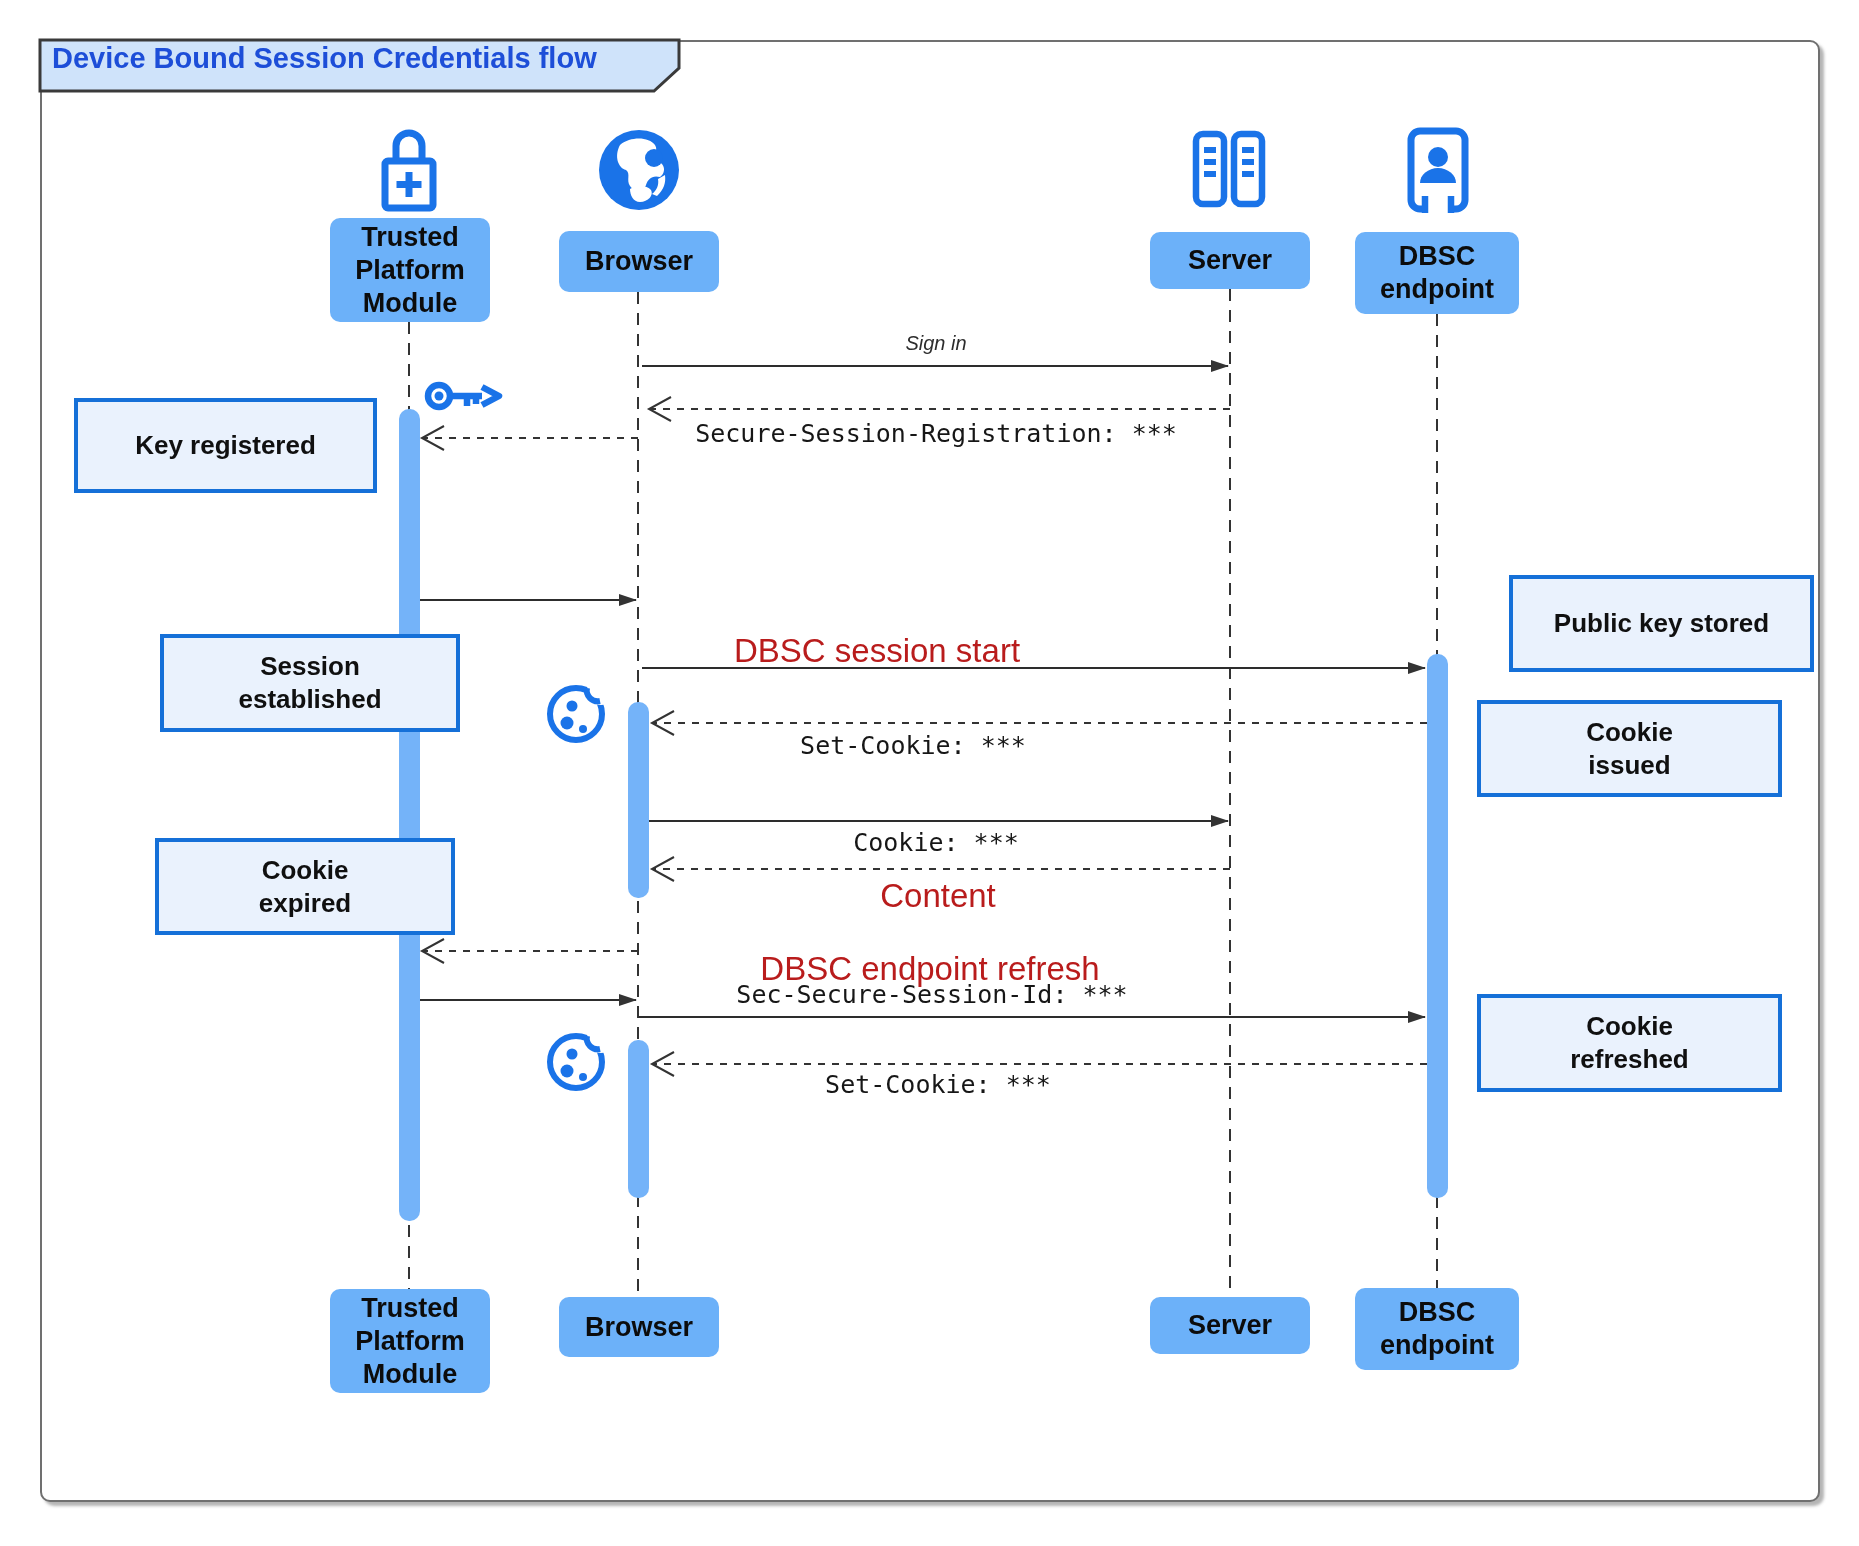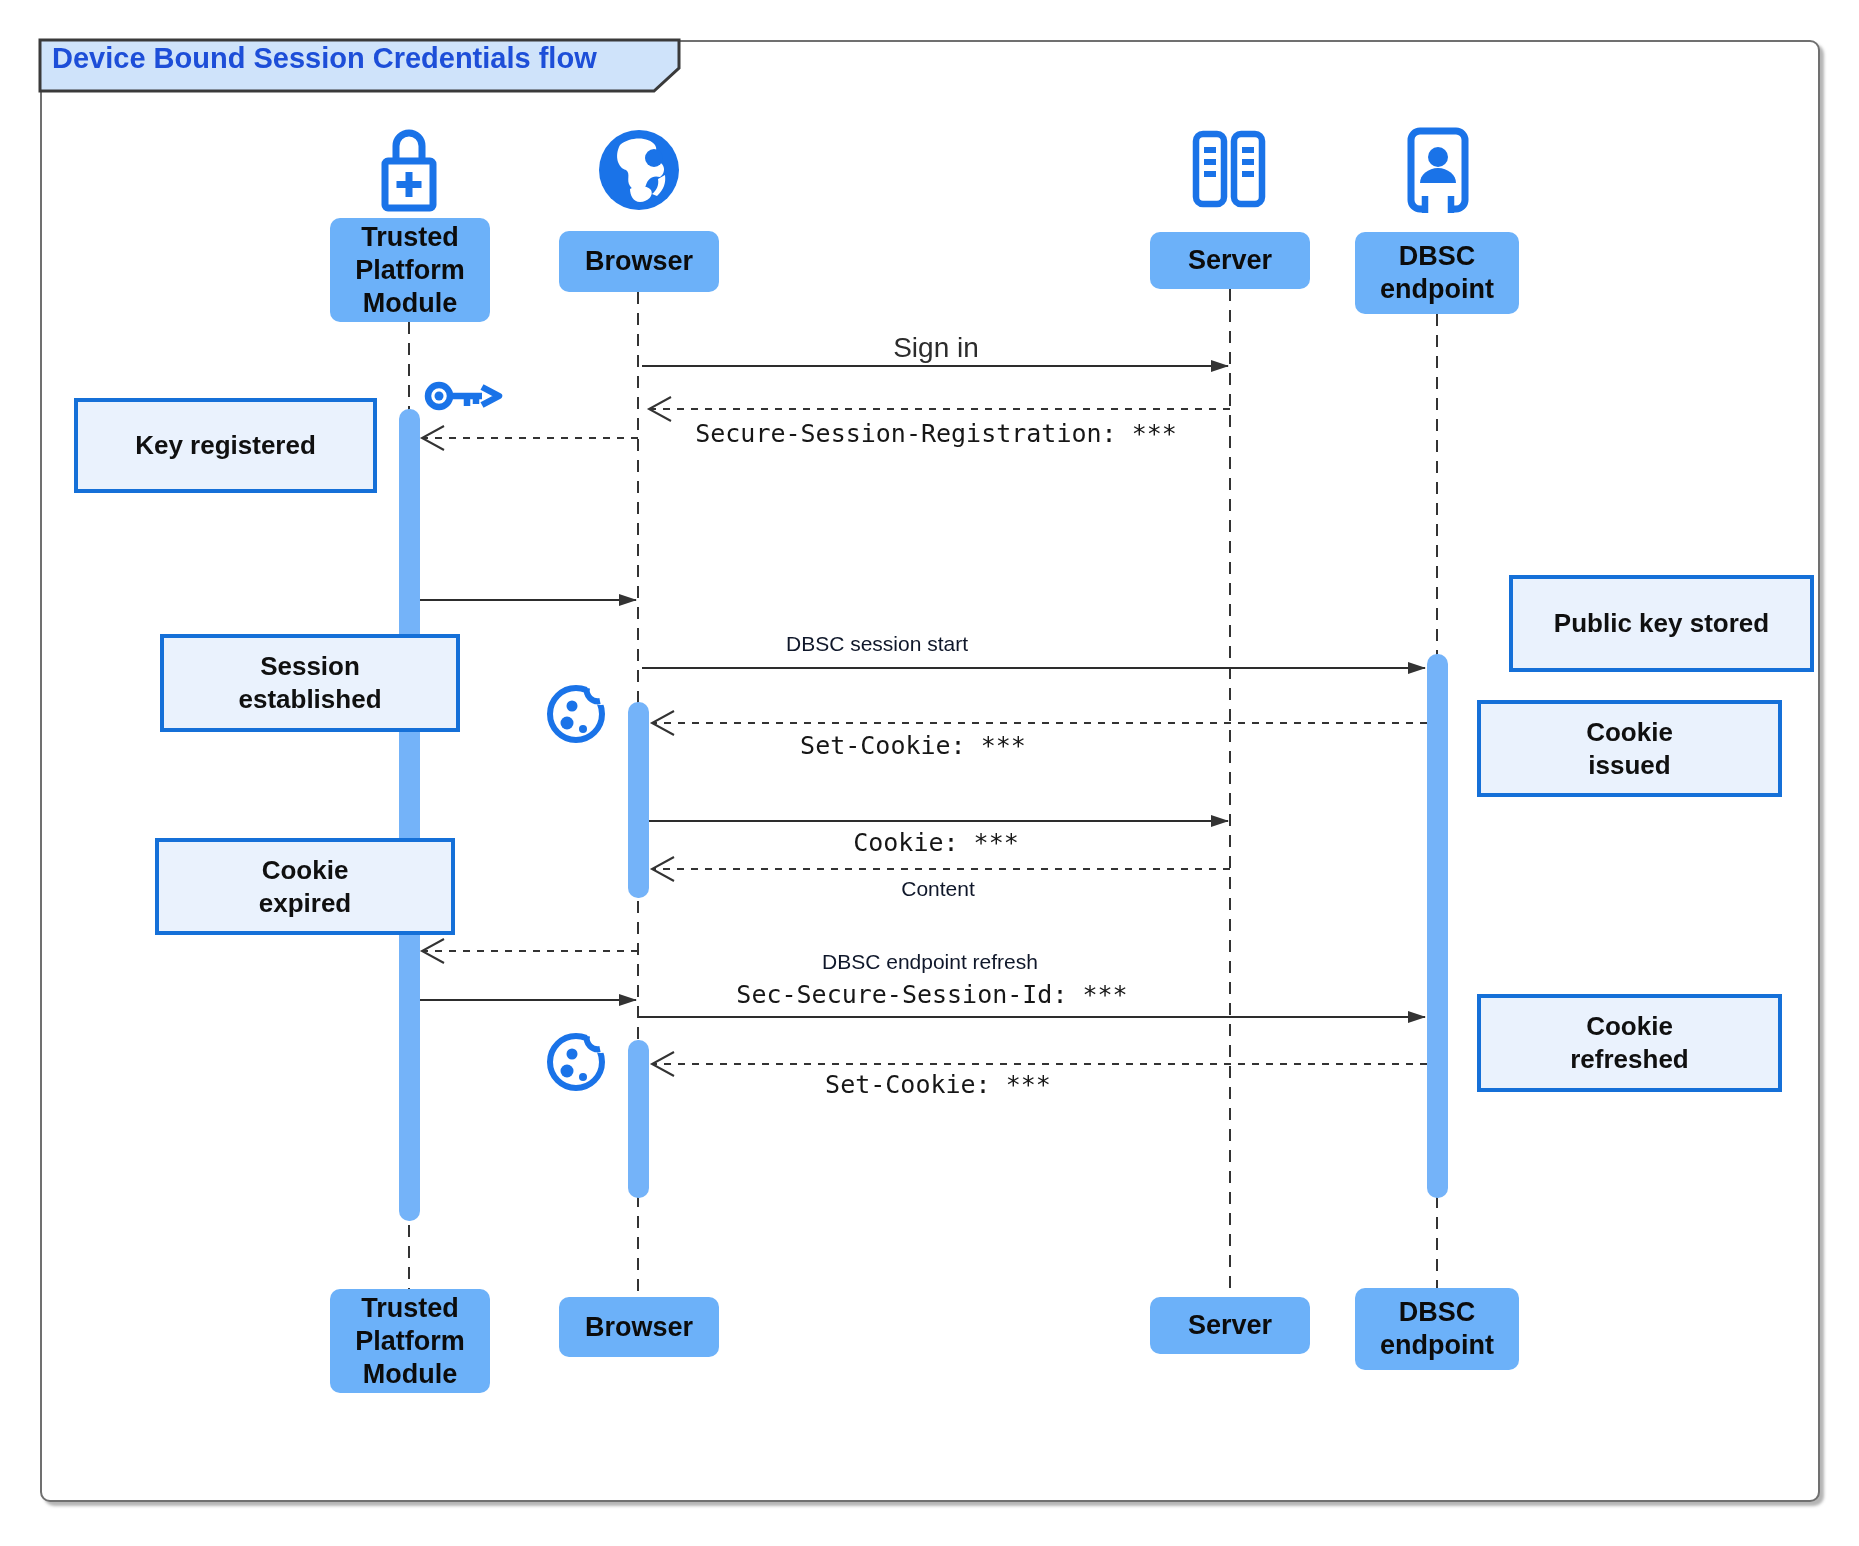--- a/index.html
+++ b/index.html
@@ -17,22 +17,22 @@
              color:#1d4ed8;z-index:5;white-space:nowrap;}
   .actor-box{position:absolute;background:#6cb1f9;border-radius:10px;display:flex;
              align-items:center;justify-content:center;text-align:center;
              font-weight:bold;font-size:27px;line-height:33px;color:#0c0c0c;
              white-space:pre-line;z-index:4;}
   .note{position:absolute;background:#eaf2fd;border:4px solid #1570d8;display:flex;
         align-items:center;justify-content:center;text-align:center;font-weight:bold;
         font-size:26px;line-height:33px;color:#101010;white-space:pre-line;
         box-sizing:border-box;z-index:4;}
   .msg{position:absolute;transform:translateX(-50%);white-space:nowrap;z-index:4;}
-  .msg.sans{font-size:21px;color:#0f172a;}
-  .msg.dark{color:#2c2c2c;font-size:28px;}
+  .msg.sans{font-size:33px;color:#b91c1c;}
+  .msg.dark{color:#2c2c2c;font-size:20px;font-style:italic;}
   .msg.mono{font-family:"DejaVu Sans Mono",monospace;font-size:25px;color:#161616;text-align:right;}
   .icon{position:absolute;z-index:4;}
 </style>
 </head>
 <body>
 
 <div class="canvas">
 
   <div class="frame"></div>
 

